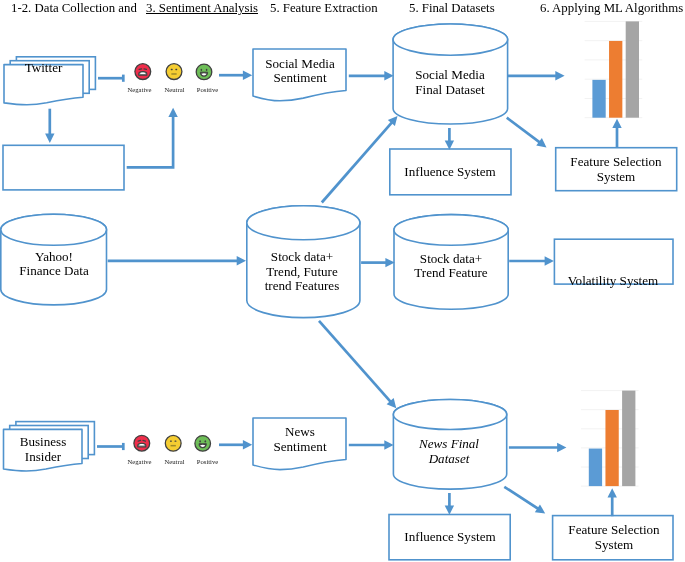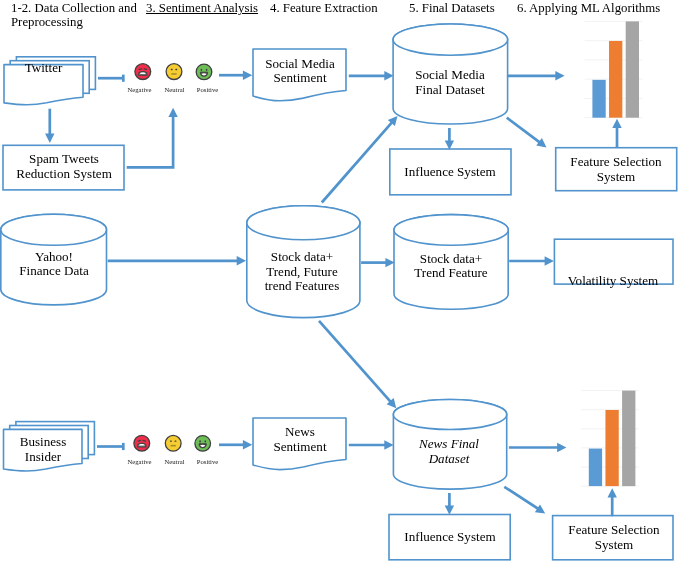--- a/index.html
+++ b/index.html
@@ -12,26 +12,25 @@
        white-space:pre;transform:translate(-50%,-50%);}
   .tiny{position:absolute;font-size:6.7px;line-height:8px;color:#222;text-align:center;width:40px;transform:translateX(-50%);}
 </style>
 </head>
 <body>
 
 <div id="stage">
 
   <div class="hdr" style="left:11px;top:2px;">
     <div>1-2. Data Collection and</div>
-    <div>Preprocessing</div>
   </div>
   <div class="hdr" style="left:146px;top:2px;text-decoration:underline;">3. Sentiment Analysis</div>
-  <div class="hdr" style="left:270px;top:2px;">4. Feature Extraction</div>
+  <div class="hdr" style="left:270px;top:2px;">5. Feature Extraction</div>
   <div class="hdr" style="left:409px;top:2px;">5. Final Datasets</div>
-  <div class="hdr" style="left:517px;top:2px;">6. Applying ML Algorithms</div>
+  <div class="hdr" style="left:540px;top:2px;">6. Applying ML Algorithms</div>
 
   <svg id="art" viewBox="0 0 685 562">
       <g>
         <rect x="16.4" y="56.8" width="79" height="32.6" fill="#fff" stroke="#5093CD" stroke-width="1.6"></rect>
         <rect x="10.2" y="60.699999999999996" width="79" height="32.6" fill="#fff" stroke="#5093CD" stroke-width="1.6"></rect>
         <path d="M 4 64.6 L 83 64.6 L 83 97.2 C 71.94 97.96000000000001 59.3 100.088 46.660000000000004 102.824 C 38.76 104.344 33.230000000000004 104.8 26.91 104.8 C 19.8 104.8 11.9 104.002 4 102.9 Z" fill="#fff" stroke="#5093CD" stroke-width="1.6" stroke-linejoin="round"></path>
       </g>
       <rect x="3" y="145.3" width="121" height="44.6" fill="#fff" stroke="#5093CD" stroke-width="1.6"></rect>
       <path d="M 253 49 L 346 49 L 346 90.5 C 332.98 91.53 318.1 94.414 303.22 98.122 C 293.92 100.182 287.40999999999997 100.8 279.97 100.8 C 271.6 100.8 262.3 98.78399999999999 253 96 Z" fill="#fff" stroke="#5093CD" stroke-width="1.6" stroke-linejoin="round"></path>
       <g>
@@ -207,22 +206,20 @@
         <line x1="581" x2="638.6" y1="447.90000000000003" y2="447.90000000000003" stroke="#F2F2F2" stroke-width="1"></line>
         <line x1="581" x2="638.6" y1="467" y2="467" stroke="#F2F2F2" stroke-width="1"></line>
         <line x1="581" x2="638.6" y1="486.1" y2="486.1" stroke="#F2F2F2" stroke-width="1"></line>
         <rect x="588.8" y="448.56850000000003" width="13.3" height="37.531499999999994" fill="#5B9BD5"></rect>
         <rect x="605.4499999999999" y="409.98650000000004" width="13.3" height="76.1135" fill="#ED7D31"></rect>
         <rect x="622.0999999999999" y="390.6" width="13.3" height="95.5" fill="#A5A5A5"></rect>
       </g>
     </svg>
 
   <div class="lbl" style="left:43.5px;top:68px;">Twitter</div>
-  <div class="lbl" style="left:64px;top:167px;">Spam Tweets
-Reduction System</div>
   <div class="lbl" style="left:300px;top:71.5px;">Social Media
 Sentiment</div>
   <div class="lbl" style="left:450px;top:83px;">Social Media
 Final Dataset</div>
   <div class="lbl" style="left:450px;top:172px;">Influence System</div>
   <div class="lbl" style="left:616px;top:170px;">Feature Selection
 System</div>
   <div class="lbl" style="left:54px;top:264.5px;">Yahoo!
 Finance Data</div>
   <div class="lbl" style="left:302px;top:272px;">Stock data+

